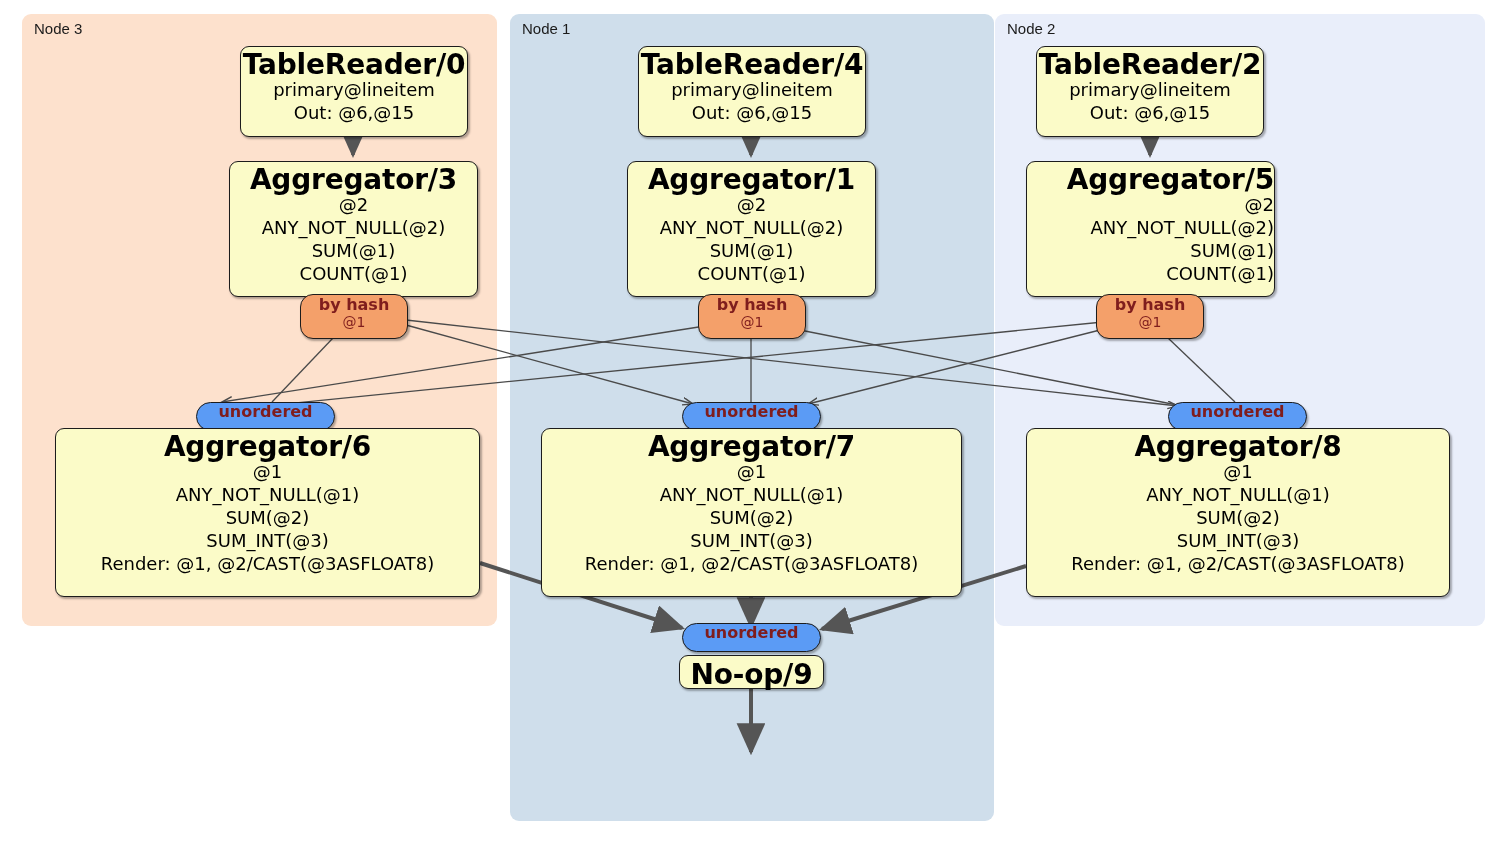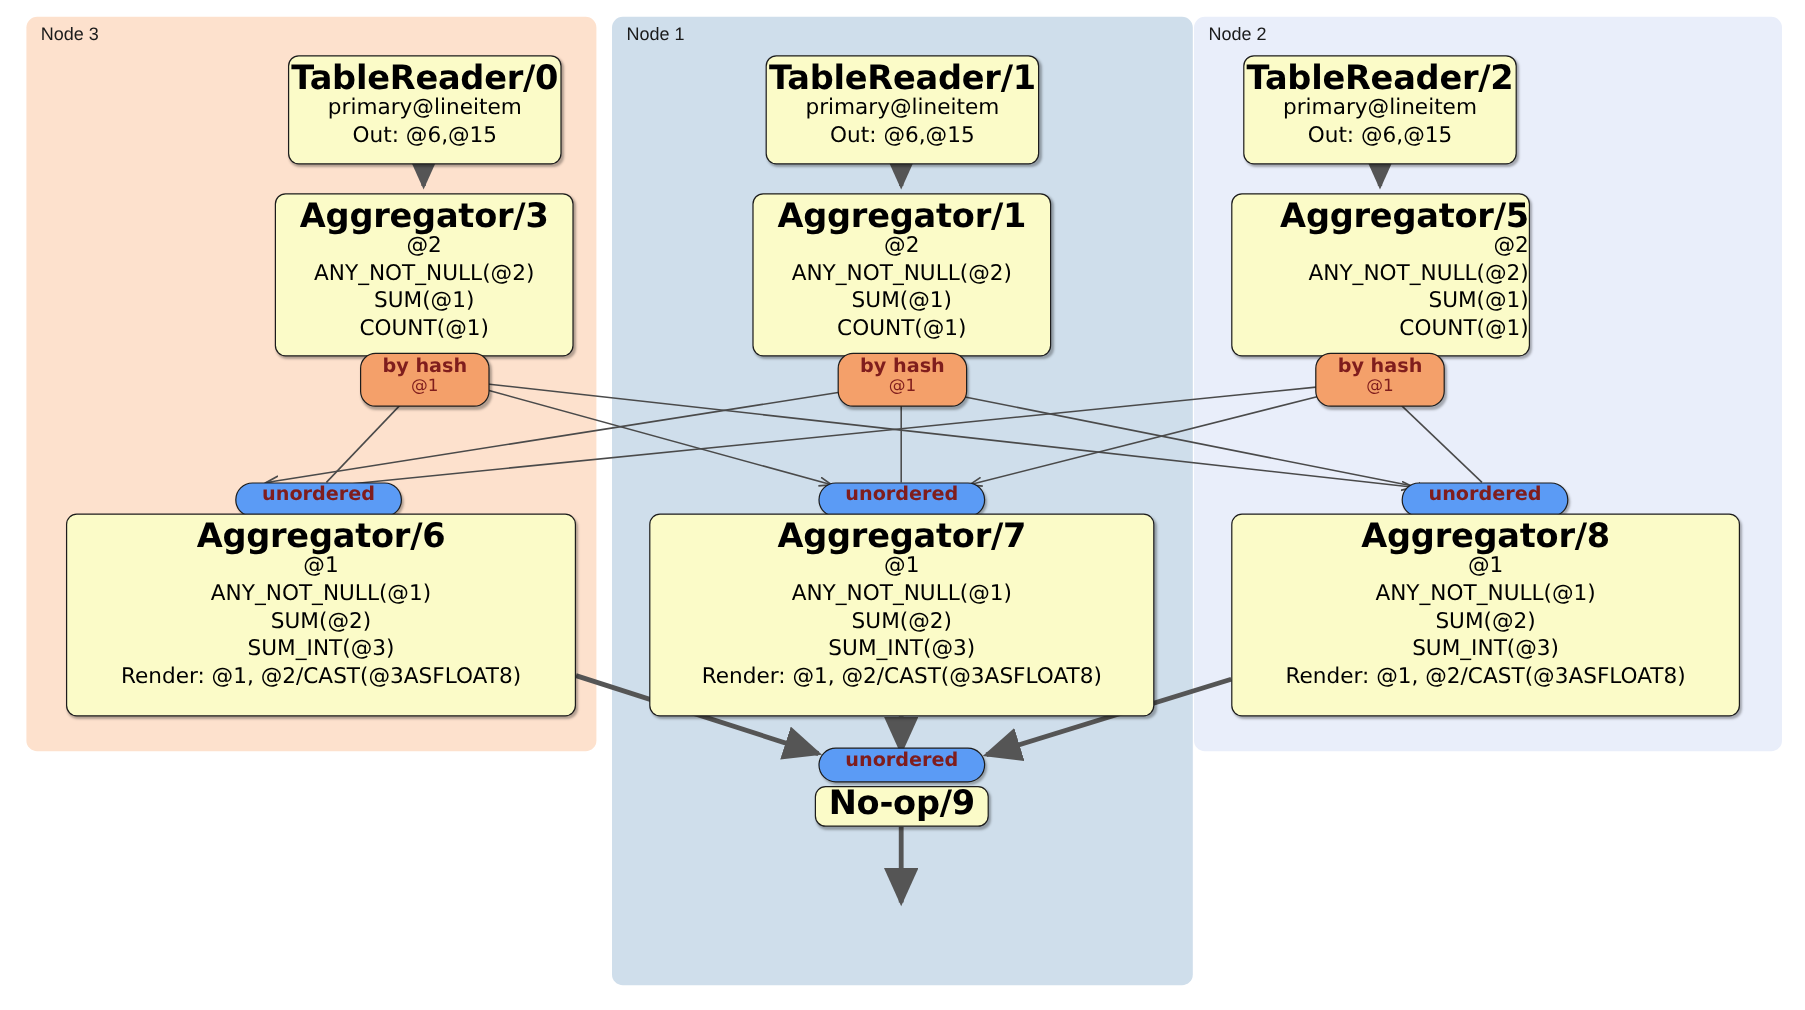--- a/index.html
+++ b/index.html
@@ -63,21 +63,21 @@
     font-size: 28px;
     line-height: 26px;
     letter-spacing: -0.2px;
   }
   .box .line {
     font-size: 18px;
     line-height: 23px;
     white-space: nowrap;
   }
   .box.single {
-    justify-content: flex-start;
+    justify-content: flex-end;
     padding-top: 0;
   }
 
   
   .pill {
     position: absolute;
     box-sizing: border-box;
     border: 1.6px solid #1c1c1c;
     display: flex;
     flex-direction: column;
@@ -191,21 +191,21 @@
     </g>
   </svg>
 
   <div class="box" style="left:240px; top:46px; width:228px; height:91px;">
     <div class="title">TableReader/0</div>
     <div class="line">primary@lineitem</div>
     <div class="line">Out: @6,@15</div>
   </div>
 
   <div class="box" style="left:638px; top:46px; width:228px; height:91px;">
-    <div class="title">TableReader/1</div>
+    <div class="title">TableReader/4</div>
     <div class="line">primary@lineitem</div>
     <div class="line">Out: @6,@15</div>
   </div>
 
   <div class="box" style="left:1036px; top:46px; width:228px; height:91px;">
     <div class="title">TableReader/2</div>
     <div class="line">primary@lineitem</div>
     <div class="line">Out: @6,@15</div>
   </div>
 

